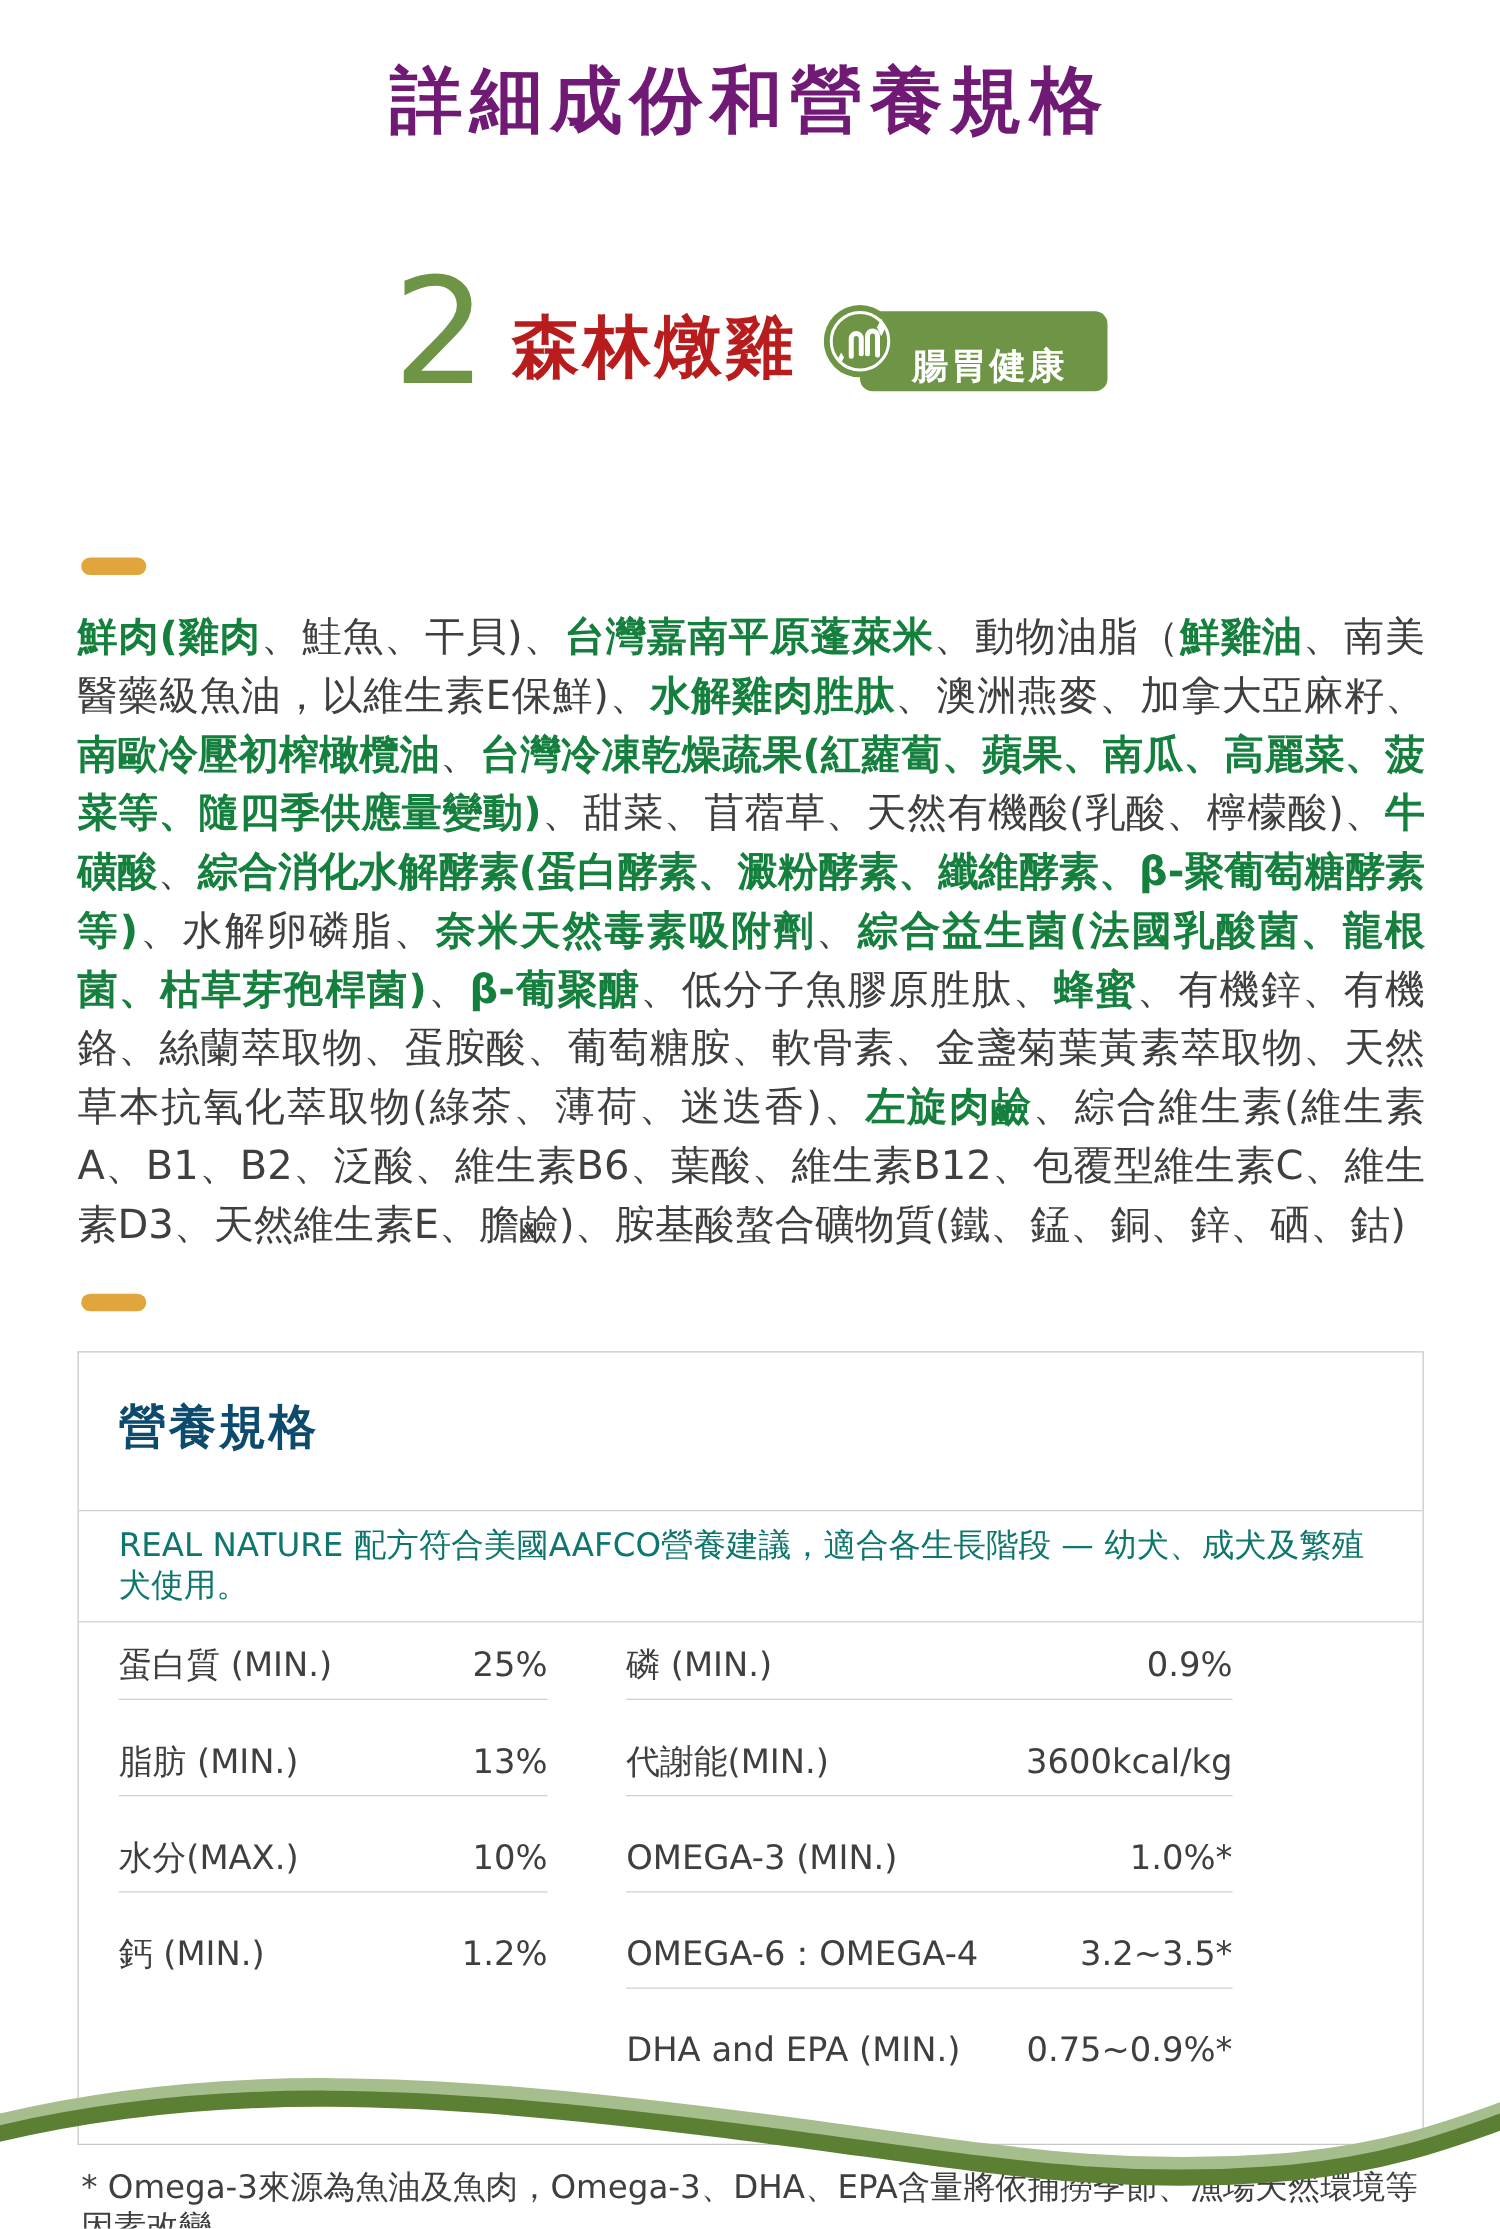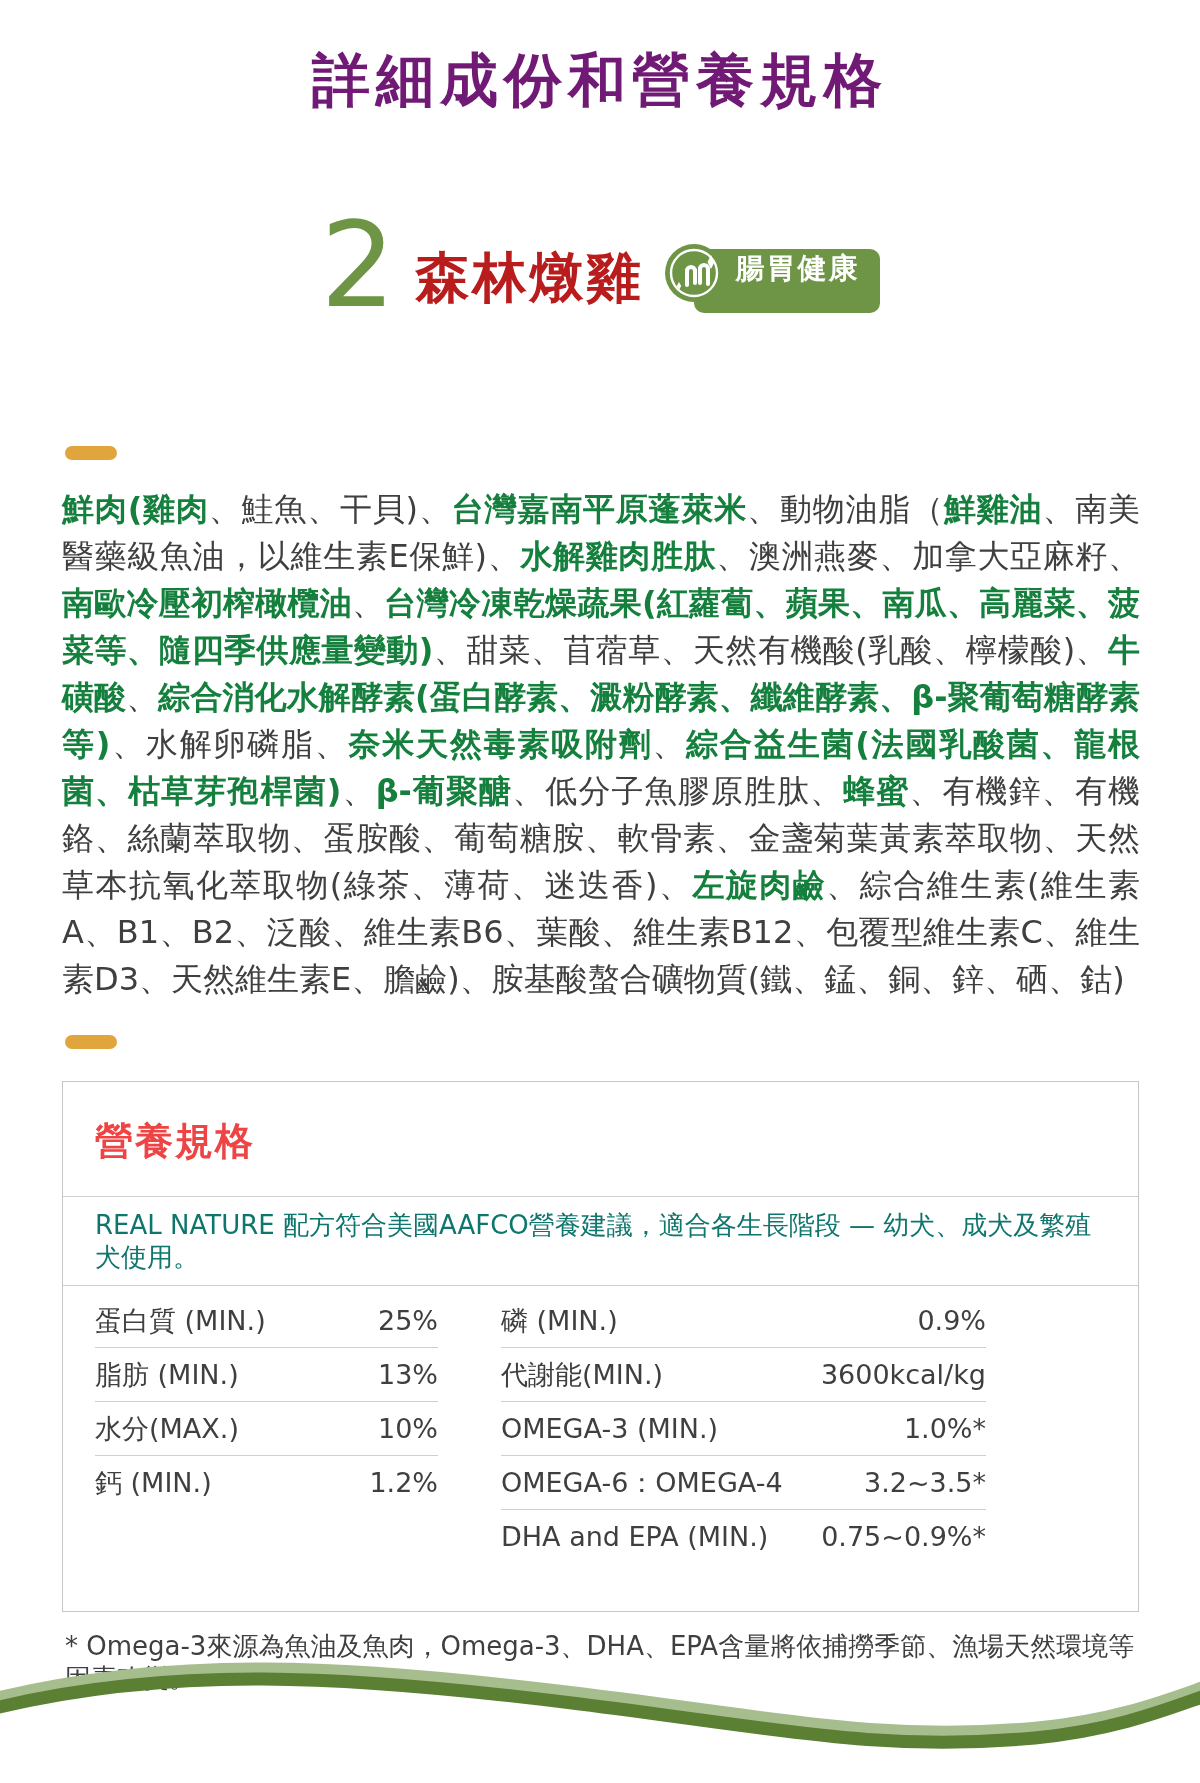--- a/index.html
+++ b/index.html
@@ -19,23 +19,23 @@
     display:flex; justify-content:center; align-items:flex-end; gap:20px;
   }
   .product-number {
     font-size:118px; line-height:0.88; font-weight:500; color:#6d9545;
   }
   .product-name {
     font-size:54px; font-weight:bold; letter-spacing:3px;
     color:#b91c1c; padding-bottom:3px;
   }
   .badge {
-    position:relative; display:flex; align-items:flex-start;
+    position:relative; display:flex; align-items:flex-end;
     background:#6d9545; border-radius:10px; height:64px;
-    padding:0 20px 0 42px; margin-left:30px; margin-bottom:5px;
+    padding:0 32px 0 42px; margin-left:30px; margin-bottom:5px;
   }
   .badge-icon { position:absolute; left:-29px; top:-5px; width:58px; height:58px; }
   .badge-label {
     color:#ffffff; font-size:29px; font-weight:bold; letter-spacing:2px; white-space:nowrap;
   }
   .divider-gold {
     width:52px; height:14px; border-radius:7px; background:#e1a53e;
     margin-left:65px;
   }
   .divider-gold.first { margin-top:128px; }
@@ -44,33 +44,33 @@
     margin:26px 60px 0 62px;
     font-size:32px; line-height:47px; text-align:justify;
     color:#3f3f3f;
   }
   .ingredients strong { font-weight:bold; color:#15803d; }
   .nutrition-box {
     margin:32px 61px 0 62px;
     border:1px solid #c6c6c6; background:#ffffff;
   }
   .box-title {
-    padding:34px 32px 30px; font-size:38px; font-weight:bold;
-    color:#ef4444; letter-spacing:2px; line-height:50px;
+    padding:34px 32px 42px; font-size:38px; font-weight:bold;
+    color:#0c4a6e; letter-spacing:2px; line-height:50px;
     border-bottom:1px solid #cfcfcf;
   }
   .box-note {
     padding:12px 32px; font-size:26px; color:#0f766e; line-height:32px;
     border-bottom:1px solid #cfcfcf;
   }
   .ntable {
     display:grid; grid-template-columns:343px 485px; column-gap:63px;
     padding:8px 32px 48px;
   }
-  .ncol { display:flex; flex-direction:column; }
+  .ncol { display:flex; flex-direction:column;gap:23px; }
   .nrow {
     display:flex; justify-content:space-between; align-items:baseline;
     padding:10px 0; border-bottom:1px solid #cfcfcf;
     font-size:27px; line-height:33px; color:#3f3f3f;
   }
   .nrow.last { border-bottom:none; }
   .nlabel { text-align:left; }
   .nvalue { white-space:nowrap; }
   .footnote {
     margin:18px 60px 0 65px; font-size:26px; color:#3f3f3f; line-height:32px;

